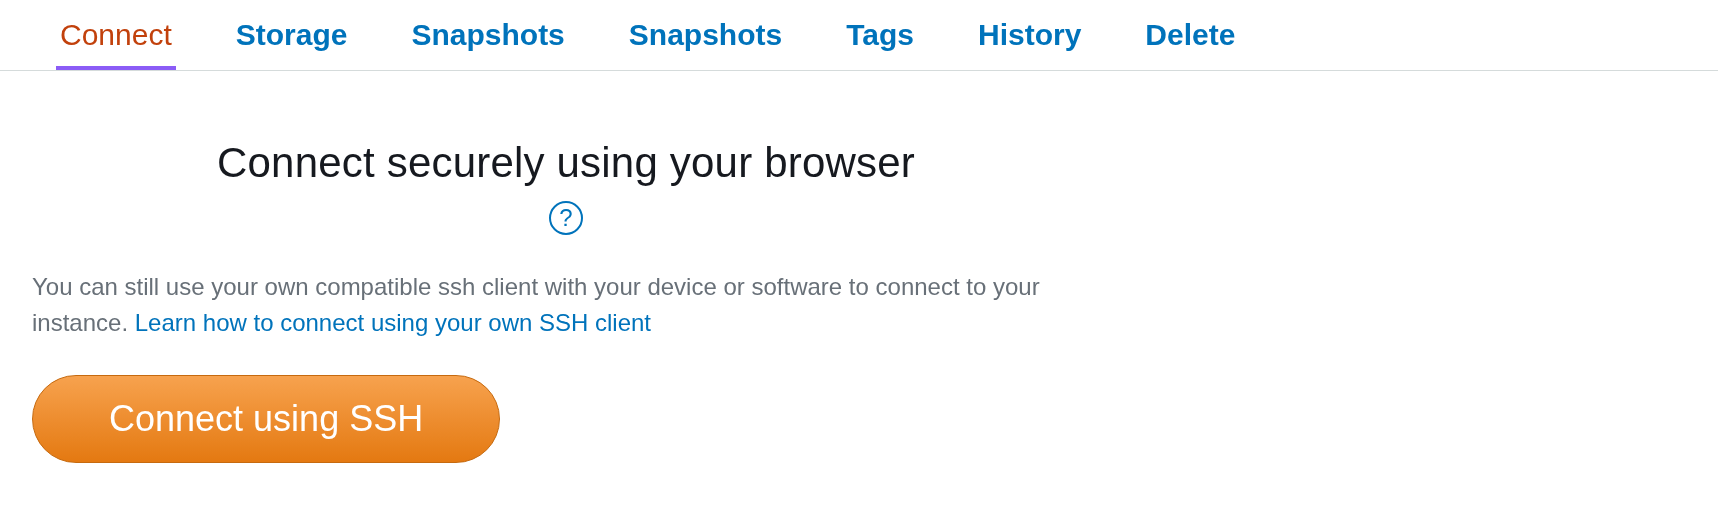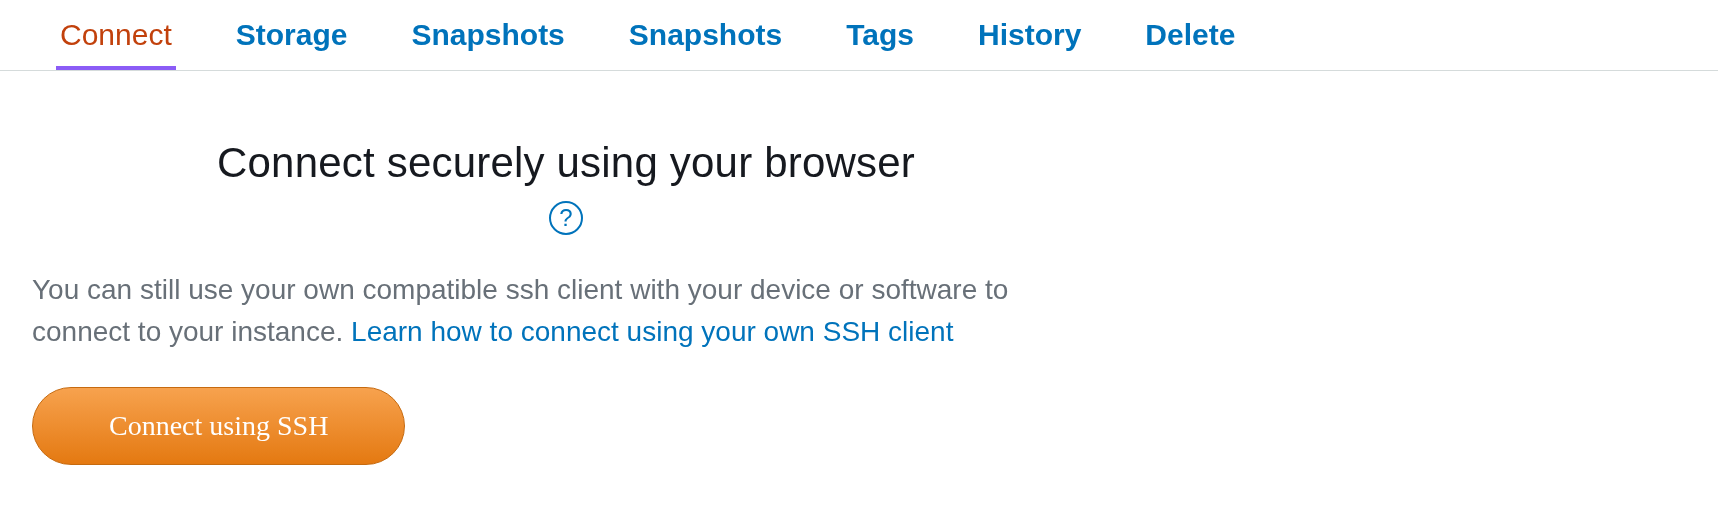--- a/index.html
+++ b/index.html
@@ -58,41 +58,41 @@
       display: flex;
       align-items: center;
       justify-content: center;
       color: #0073bb;
       font-size: 24px;
       font-weight: 400;
       cursor: pointer;
       flex-shrink: 0;
     }
     .description {
-      font-size: 28px;
+      font-size: 24px;
       color: #687078;
       line-height: 1.5;
       margin-bottom: 34px;
       font-weight: 400;
       max-width: 1050px;
     }
     .description .link {
       color: #0073bb;
       cursor: pointer;
     }
     .connect-button {
       background: linear-gradient(180deg, #f7a24e 0%, #e47911 100%);
       border: 1px solid #c66a0f;
       color: #ffffff;
-      font-size: 28px;
+      font-size: 36px;
       font-weight: 400;
       padding: 22px 76px;
       border-radius: 56px;
       cursor: pointer;
-      font-family: Liberation Serif, serif;
+      font-family: Liberation Sans, sans-serif;
     }
   </style>
 </head>
 <body>
 
 <div class="tabs">
   <div class="tab active">Connect</div>
   <div class="tab">Storage</div>
   <div class="tab">Snapshots</div>
   <div class="tab">Snapshots</div>

